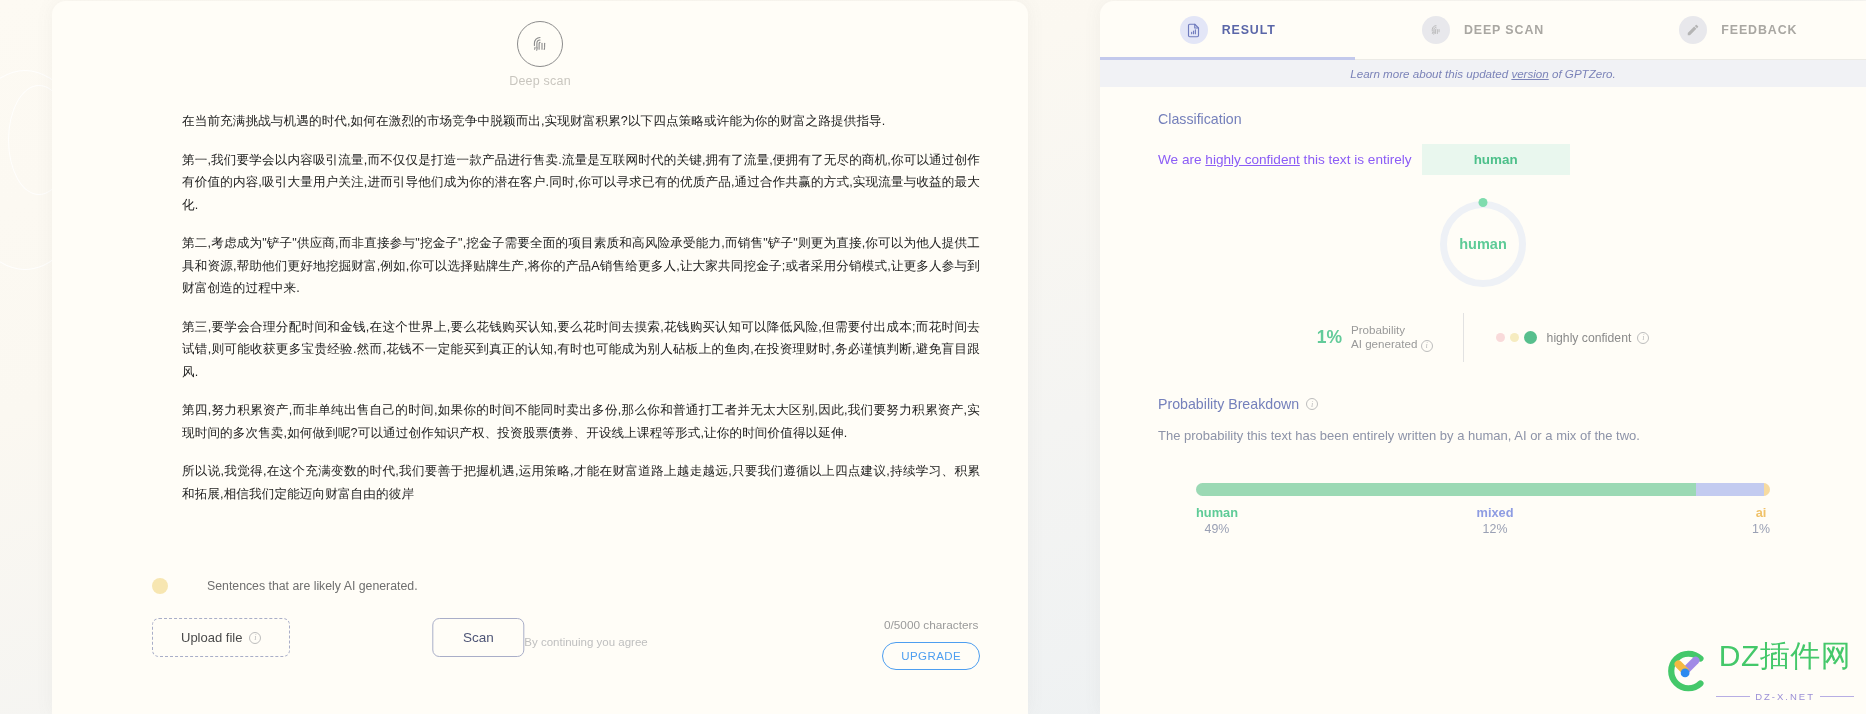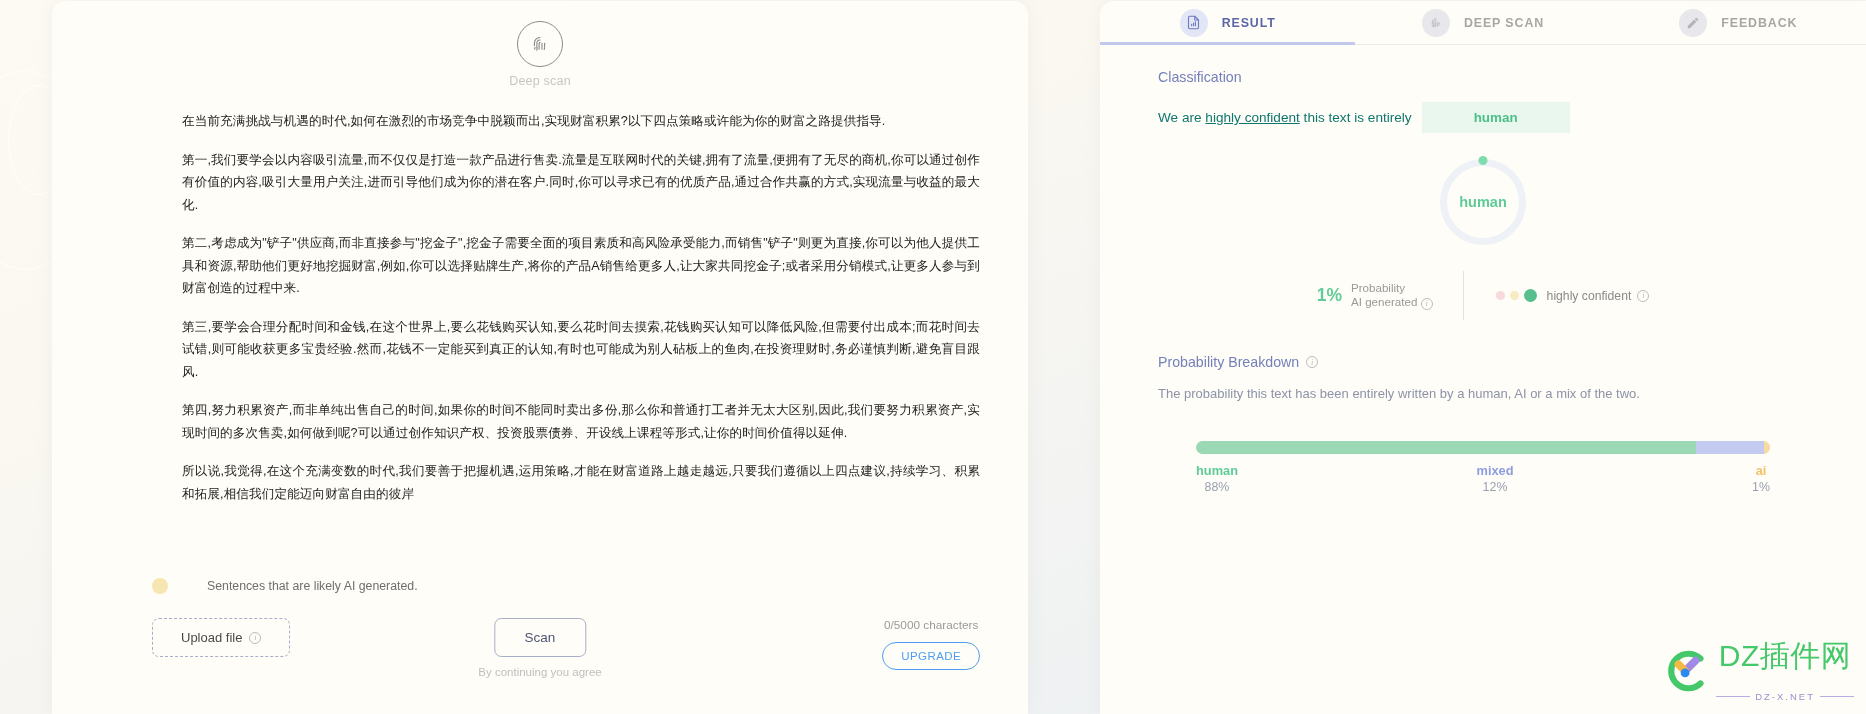--- a/index.html
+++ b/index.html
@@ -102,21 +102,21 @@
     width: 12px; height: 12px; border-radius: 50%;
     border: 1px solid #bdbdbd; color: #bdbdbd;
     font-size: 8.5px; font-style: italic;
     font-family: "Liberation Serif", serif;
     line-height: 1;
   }
   .scan-block {
     position: absolute;
     left: 50%; transform: translateX(-50%);
     top: 0;
-    display: flex; flex-direction: column; align-items: center;
+    display: flex; flex-direction: row; align-items: center;
   }
   .scan-btn {
     width: 92px; padding: 11px 0;
     border: 1.2px solid #a9aec8;
     border-radius: 7px;
     background: transparent;
     color: #4e5576;
     font-size: 13.5px;
     cursor: pointer;
     font-family: inherit;
@@ -150,21 +150,21 @@
     left: 1100px; top: 1px;
     width: 766px; height: 713px;
     background: #fffdf7;
     border-radius: 14px 0 0 0;
     box-shadow: 0 0 18px rgba(120,120,110,0.07);
     display: flex; flex-direction: column;
     overflow: hidden;
   }
   .tabs {
     display: flex;
-    height: 44px;
+    height: 59px;
     border-bottom: 1px solid #ecebe6;
     position: relative;
   }
   .tab {
     flex: 1;
     display: flex; align-items: center; justify-content: center;
     gap: 14px;
     cursor: pointer;
     position: relative;
   }
@@ -200,21 +200,21 @@
 
   .panel-section { padding: 24px 58px 0 58px; }
   .section-title {
     font-size: 14.2px; font-weight: normal; color: #7580bb;
     display: flex; align-items: center; gap: 7px;
   }
   .classify-row {
     margin-top: 17px;
     display: flex; align-items: center;
   }
-  .classify-text { font-size: 13.6px; color: #0f766e; }
+  .classify-text { font-size: 13.6px; color: #8b5cf6; }
   .classify-text u { text-decoration: underline; }
   .verdict-chip {
     margin-left: 10px;
     width: 148px;
     background: #e9f7ee;
     color: #4dc08a;
     font-weight: bold;
     font-size: 13.4px;
     text-align: center;
     padding: 8px 0;
@@ -401,20 +401,23 @@
       <div class="tab">
         <span class="tab-icon">
           <svg width="14" height="14" viewBox="0 0 24 24" fill="currentColor">
             <path d="M3 17.25V21h3.75L17.81 9.94l-3.75-3.75L3 17.25zM20.71 7.04a1 1 0 0 0 0-1.41l-2.34-2.34a1 1 0 0 0-1.41 0l-1.83 1.83 3.75 3.75 1.83-1.83z"></path>
           </svg>
         </span>
         <span class="tab-label">FEEDBACK</span>
       </div>
     </nav>
 
+    <div class="version-bar">
+      <span>Learn more about this updated </span><a href="#">version</a><span> of GPTZero.</span>
+    </div>
 
     <div class="panel-section">
       <div class="section-title">Classification</div>
 
       <div class="classify-row">
         <div class="classify-text"><span>We are </span><u>highly confident</u><span> this text is entirely</span></div>
         <div class="verdict-chip">human</div>
       </div>
 
       <div class="gauge-wrap">
@@ -460,21 +463,21 @@
 
     <div class="bar-area">
       <div class="bar">
         <span class="seg-human" style="flex: 0 0 87.1287%;"></span>
         <span class="seg-mixed" style="flex: 0 0 11.8812%;"></span>
         <span class="seg-ai" style="flex: 0 0 0.990099%;"></span>
       </div>
       <div class="bar-labels">
         <div class="bl human">
           <div class="name">human</div>
-          <div class="pct">88%</div>
+          <div class="pct">49%</div>
         </div>
         <div class="bl mixed">
           <div class="name">mixed</div>
           <div class="pct">12%</div>
         </div>
         <div class="bl ai">
           <div class="name">ai</div>
           <div class="pct">1%</div>
         </div>
       </div>

